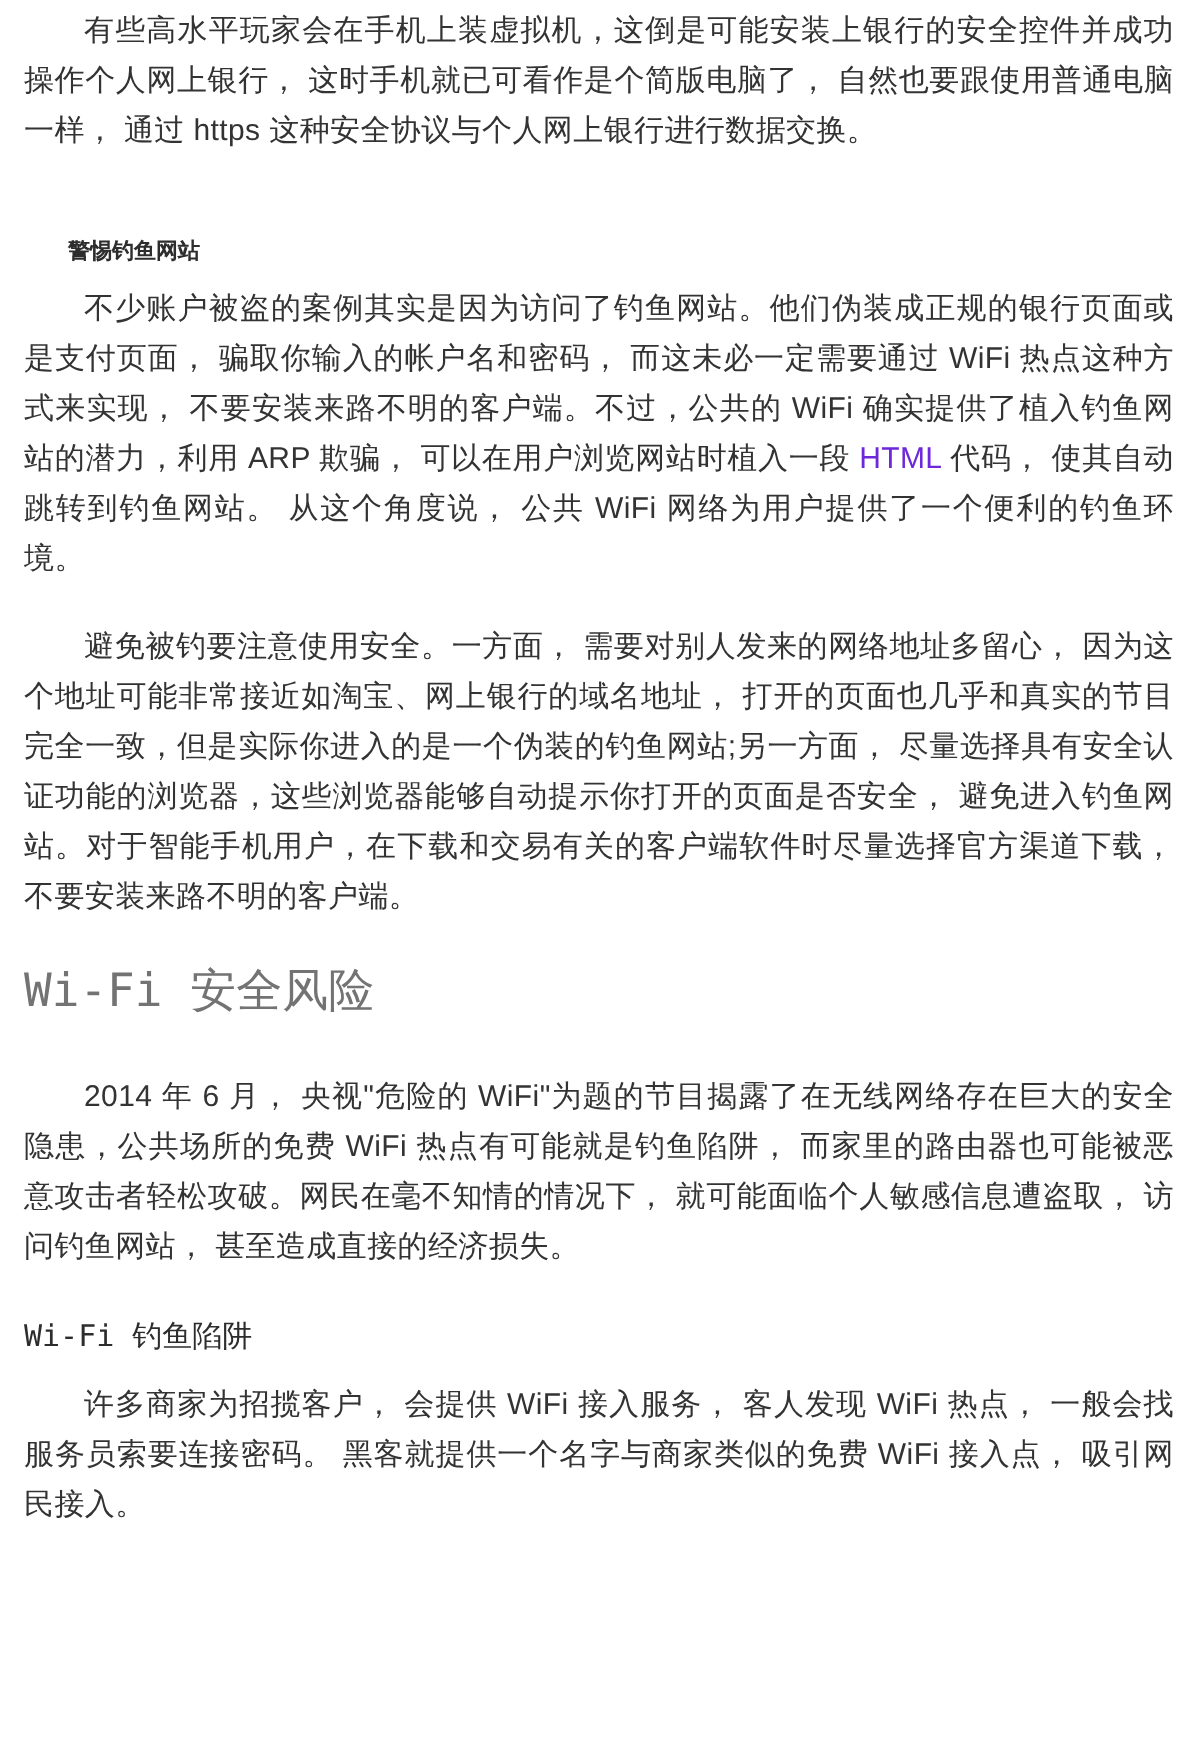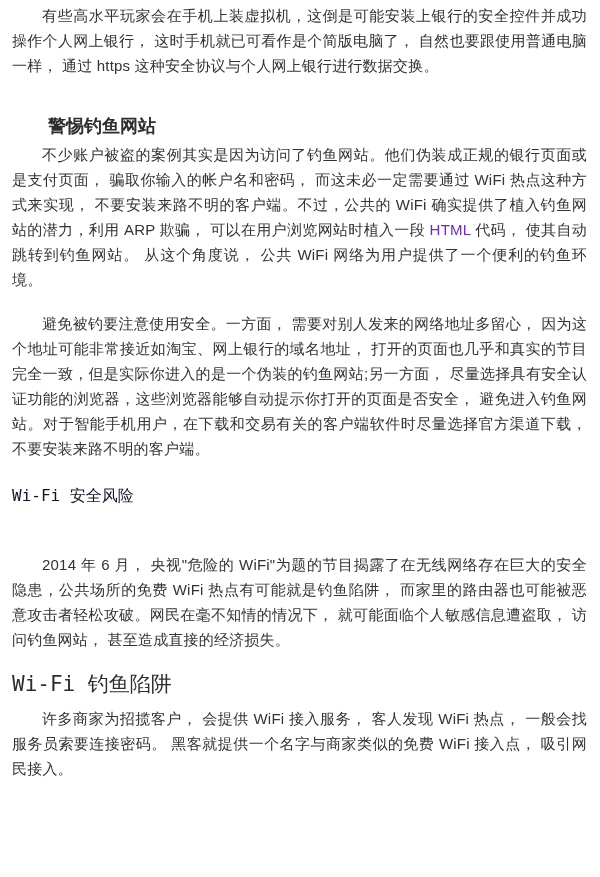--- a/index.html
+++ b/index.html
@@ -14,39 +14,39 @@
   main { padding: 3px 13px 0 12px; }
   p {
     font-size: 15px;
     line-height: 25px;
     margin: 0 0 19px 0;
     text-indent: 2em;
     text-align: justify;
     letter-spacing: 0.2px;
   }
   h3.mini-heading {
-    font-size: 18px;
+    font-size: 11px;
     line-height: 25px;
     font-weight: bold;
     margin: 36px 0 3px 0;
     text-indent: 2em;
     color: #2d2d2d;
   }
   h1.section-heading {
     font-family: "DejaVu Sans Mono", monospace;
     font-weight: normal;
-    font-size: 16px;
+    font-size: 23px;
     line-height: 32px;
-    margin: 19px 0 40px 0;
-    color: #0f172a;
+    margin: 19px 0 24px 0;
+    color: #737373;
   }
   h2.sub-heading {
     font-family: "DejaVu Sans Mono", monospace;
     font-weight: normal;
-    font-size: 21px;
+    font-size: 15px;
     line-height: 26px;
     margin: 14px 0 9px 0;
     color: #2d2d2d;
   }
   a.inline-link {
     color: #6d28d9;
     text-decoration: none;
     cursor: pointer;
   }
   .ref-marker {

